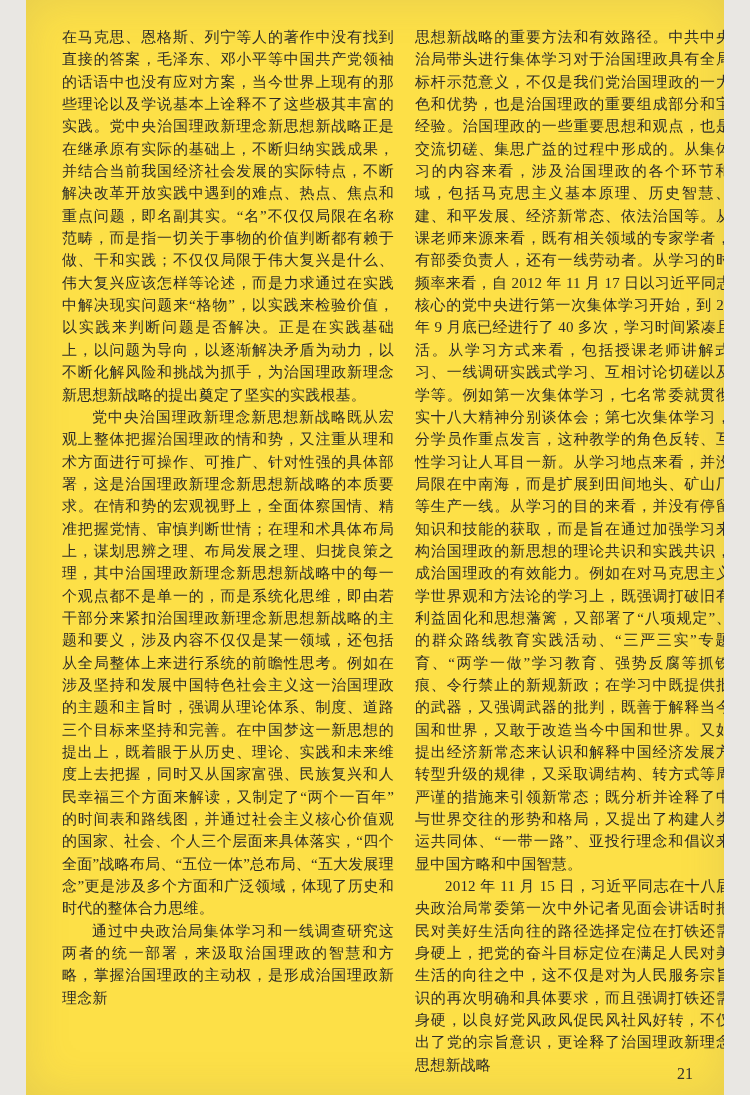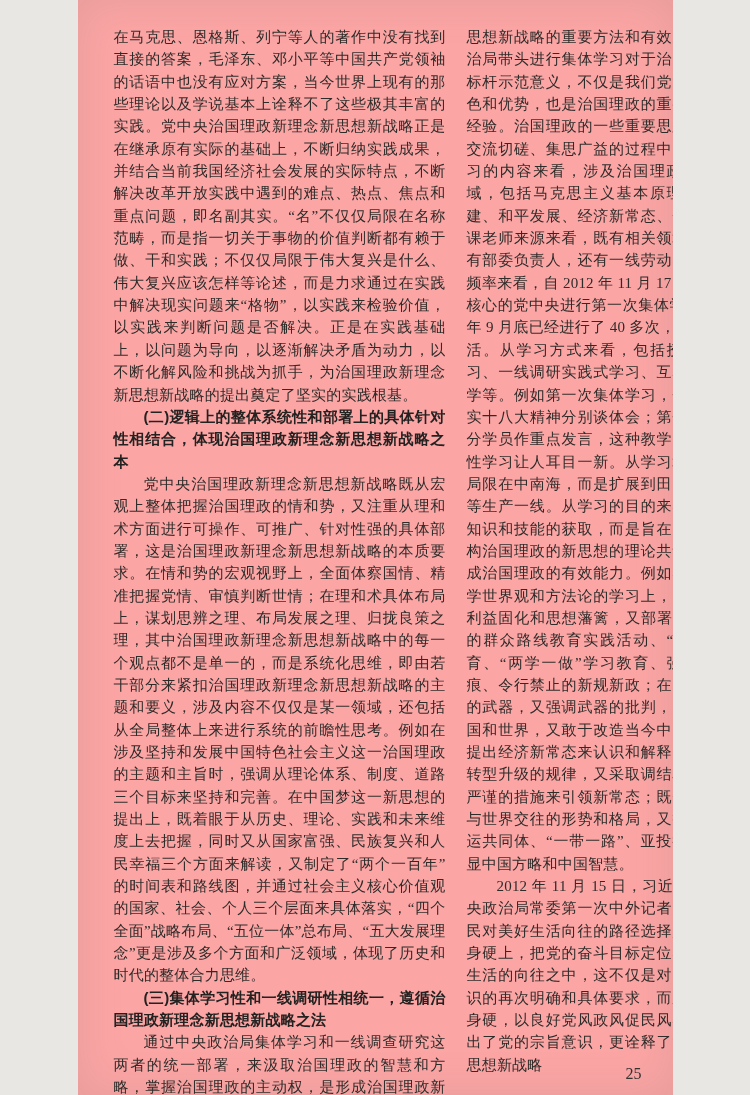--- a/index.html
+++ b/index.html
@@ -2,24 +2,24 @@
 <html lang="zh"><head>
 <meta charset="utf-8">
 <style>
   html, body {
     margin: 0;
     padding: 0;
     background: #e9e7e3;
   }
   .page {
     position: relative;
-    width: 595px;
+    width: 698px;
     height: 1095px;
     margin: 0 auto;
-    background: #fca5a5;
+    background: #fde047;
     box-shadow: inset 0 0 45px rgba(120,115,105,0.18);
     overflow: hidden;
     color: #2e2c29;
     font-family: "Liberation Serif", "DejaVu Serif", serif;
   }
   .col {
     position: absolute;
     top: 26px;
     width: 332px;
     font-size: 15px;
@@ -57,26 +57,24 @@
     font-family: "Liberation Serif", "DejaVu Serif", serif;
   }
 </style>
 </head>
 <body>
 
 <div class="page">
 
   <div class="col col-left">
     <p class="body-par continuation">在马克思、恩格斯、列宁等人的著作中没有找到直接的答案，毛泽东、邓小平等中国共产党领袖的话语中也没有应对方案，当今世界上现有的那些理论以及学说基本上诠释不了这些极其丰富的实践。党中央治国理政新理念新思想新战略正是在继承原有实际的基础上，不断归纳实践成果，并结合当前我国经济社会发展的实际特点，不断解决改革开放实践中遇到的难点、热点、焦点和重点问题，即名副其实。“名”不仅仅局限在名称范畴，而是指一切关于事物的价值判断都有赖于做、干和实践；不仅仅局限于伟大复兴是什么、伟大复兴应该怎样等论述，而是力求通过在实践中解决现实问题来“格物”，以实践来检验价值，以实践来判断问题是否解决。正是在实践基础上，以问题为导向，以逐渐解决矛盾为动力，以不断化解风险和挑战为抓手，为治国理政新理念新思想新战略的提出奠定了坚实的实践根基。</p>
-    <h3 class="heading">(二)逻辑上的整体系统性和部署上的具体针对性相结合，体现治国理政新理念新思想新战略之本</h3>
     <p class="body-par">党中央治国理政新理念新思想新战略既从宏观上整体把握治国理政的情和势，又注重从理和术方面进行可操作、可推广、针对性强的具体部署，这是治国理政新理念新思想新战略的本质要求。在情和势的宏观视野上，全面体察国情、精准把握党情、审慎判断世情；在理和术具体布局上，谋划思辨之理、布局发展之理、归拢良策之理，其中治国理政新理念新思想新战略中的每一个观点都不是单一的，而是系统化思维，即由若干部分来紧扣治国理政新理念新思想新战略的主题和要义，涉及内容不仅仅是某一领域，还包括从全局整体上来进行系统的前瞻性思考。例如在涉及坚持和发展中国特色社会主义这一治国理政的主题和主旨时，强调从理论体系、制度、道路三个目标来坚持和完善。在中国梦这一新思想的提出上，既着眼于从历史、理论、实践和未来维度上去把握，同时又从国家富强、民族复兴和人民幸福三个方面来解读，又制定了“两个一百年”的时间表和路线图，并通过社会主义核心价值观的国家、社会、个人三个层面来具体落实，“四个全面”战略布局、“五位一体”总布局、“五大发展理念”更是涉及多个方面和广泛领域，体现了历史和时代的整体合力思维。</p>
-    <h3 class="heading">(三)集体学习性和一线调研性相统一，遵循治国理政新理念新思想新战略之法</h3>
     <p class="body-par">通过中央政治局集体学习和一线调查研究这两者的统一部署，来汲取治国理政的智慧和方略，掌握治国理政的主动权，是形成治国理政新理念新</p>
   </div>
 
   <div class="col col-right">
     <p class="body-par continuation">思想新战略的重要方法和有效路径。中共中央政治局带头进行集体学习对于治国理政具有全局性标杆示范意义，不仅是我们党治国理政的一大特色和优势，也是治国理政的重要组成部分和宝贵经验。治国理政的一些重要思想和观点，也是在交流切磋、集思广益的过程中形成的。从集体学习的内容来看，涉及治国理政的各个环节和领域，包括马克思主义基本原理、历史智慧、党建、和平发展、经济新常态、依法治国等。从授课老师来源来看，既有相关领域的专家学者，又有部委负责人，还有一线劳动者。从学习的时间频率来看，自 2012 年 11 月 17 日以习近平同志为核心的党中央进行第一次集体学习开始，到 2017 年 9 月底已经进行了 40 多次，学习时间紧凑且灵活。从学习方式来看，包括授课老师讲解式学习、一线调研实践式学习、互相讨论切磋以及自学等。例如第一次集体学习，七名常委就贯彻落实十八大精神分别谈体会；第七次集体学习，部分学员作重点发言，这种教学的角色反转、互动性学习让人耳目一新。从学习地点来看，并没有局限在中南海，而是扩展到田间地头、矿山厂房等生产一线。从学习的目的来看，并没有停留在知识和技能的获取，而是旨在通过加强学习来建构治国理政的新思想的理论共识和实践共识，形成治国理政的有效能力。例如在对马克思主义科学世界观和方法论的学习上，既强调打破旧有的利益固化和思想藩篱，又部署了“八项规定”、党的群众路线教育实践活动、“三严三实”专题教育、“两学一做”学习教育、强势反腐等抓铁有痕、令行禁止的新规新政；在学习中既提供批判的武器，又强调武器的批判，既善于解释当今中国和世界，又敢于改造当今中国和世界。又如既提出经济新常态来认识和解释中国经济发展方式转型升级的规律，又采取调结构、转方式等周密严谨的措施来引领新常态；既分析并诠释了中国与世界交往的形势和格局，又提出了构建人类命运共同体、“一带一路”、亚投行理念和倡议来彰显中国方略和中国智慧。</p>
     <p class="body-par">2012 年 11 月 15 日，习近平同志在十八届中央政治局常委第一次中外记者见面会讲话时把人民对美好生活向往的路径选择定位在打铁还需自身硬上，把党的奋斗目标定位在满足人民对美好生活的向往之中，这不仅是对为人民服务宗旨意识的再次明确和具体要求，而且强调打铁还需自身硬，以良好党风政风促民风社风好转，不仅突出了党的宗旨意识，更诠释了治国理政新理念新思想新战略</p>
   </div>
 
-  <div class="page-number">25</div>
+  <div class="page-number">21</div>
 
 </div>
 
 </body></html>

